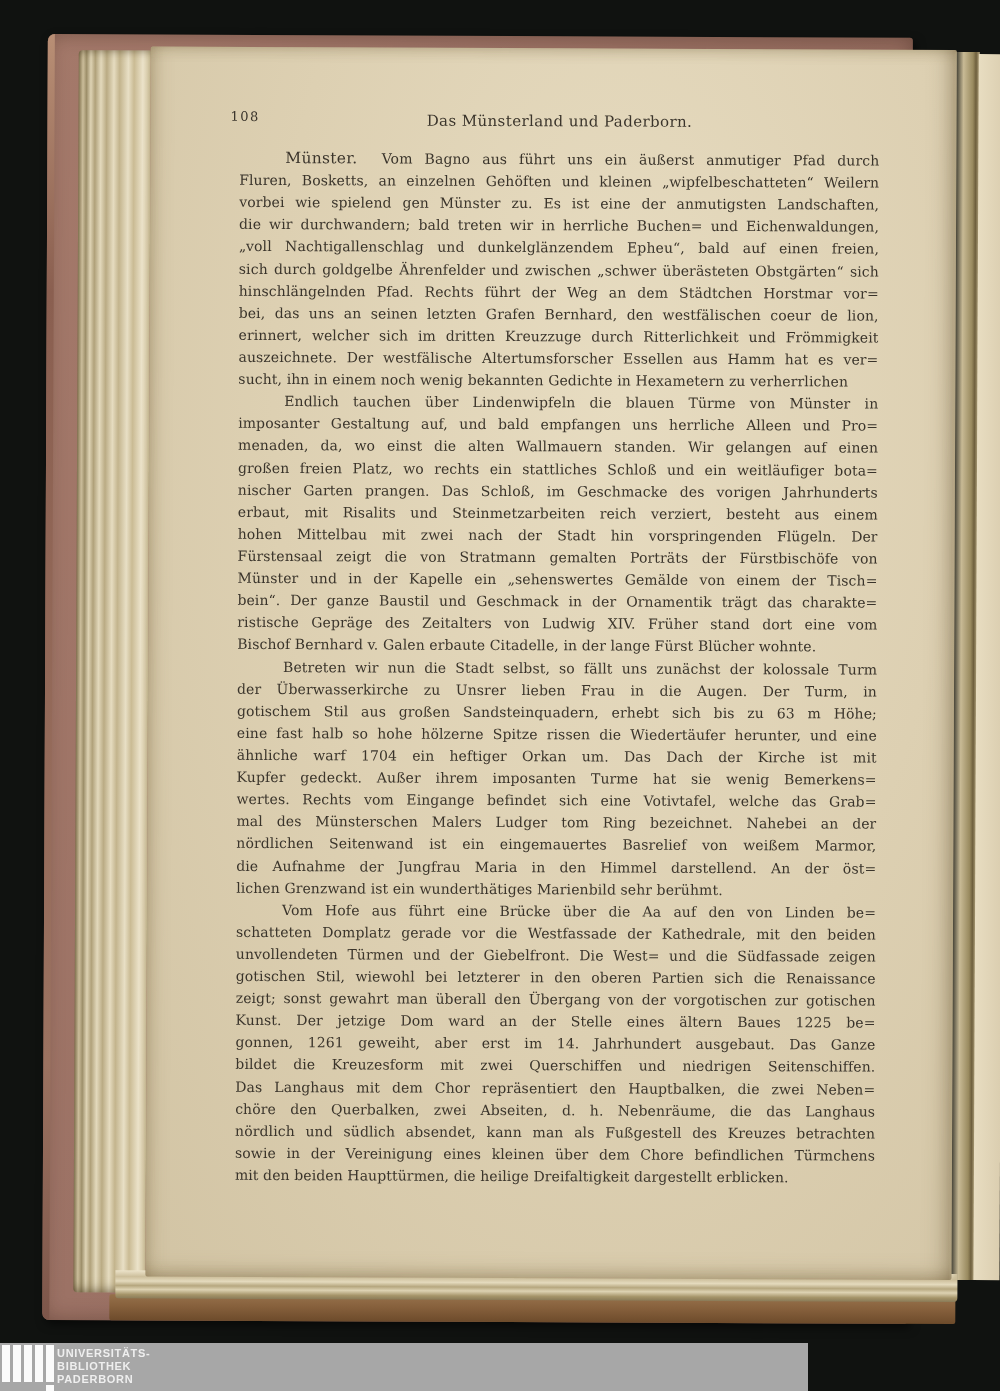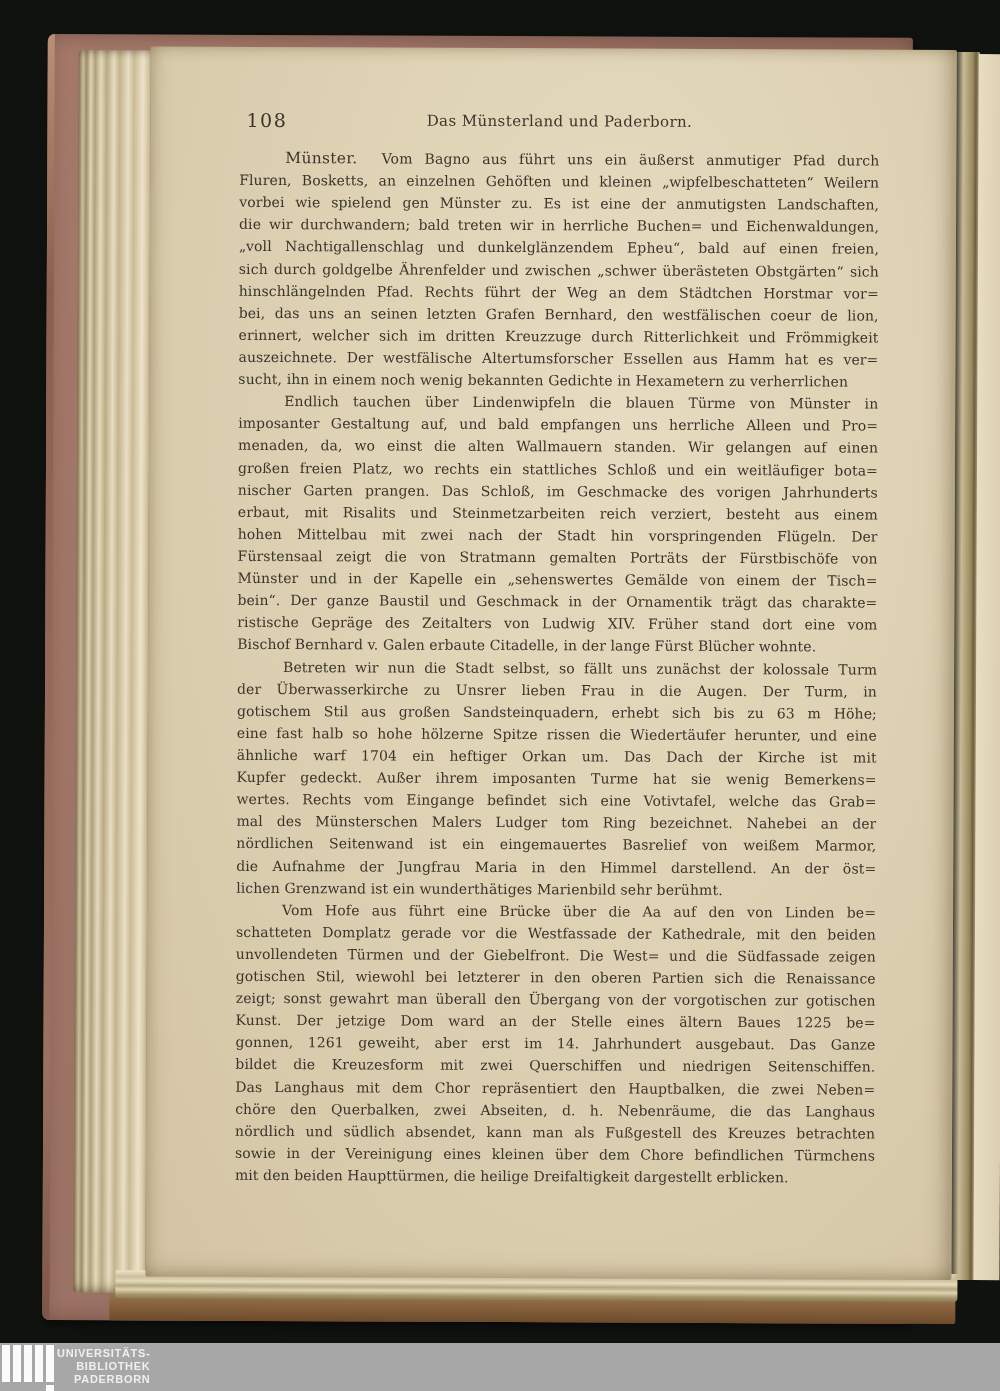--- a/index.html
+++ b/index.html
@@ -44,28 +44,28 @@
     box-shadow: inset -16px 0 24px -14px rgba(95,78,45,.6),
                 inset 12px 0 20px -12px rgba(120,100,60,.5),
                 inset 0 -14px 22px -14px rgba(120,100,60,.55),
                 inset 0 10px 16px -12px rgba(120,100,60,.4);
     color:#3a342b;
   }
   .gutter { position:absolute; left:951px; top:50px; width:26px; height:1228px;
     background: linear-gradient(90deg, rgba(160,140,95,0) 0%, #c8ba95 38%, #998a5f 74%, #6e5f3d 86%, #b7a983 100%); }
   .next-page { position:absolute; left:976px; top:52px; width:26px; height:1226px;
     background: linear-gradient(90deg, #e8ddc1 0%, #dbceb0 100%); }
-  .pagenum { position:absolute; left:96px; top:62px; font-size:19px; letter-spacing:1.5px; }
+  .pagenum { position:absolute; left:80px; top:62px; font-size:13px; letter-spacing:1.5px; }
   .running-header { position:absolute; left:89px; top:64px; width:640px; text-align:center; font-size:15px; letter-spacing:.4px; }
   .body { position:absolute; left:89px; top:100px; width:640px; font-size:14px; }
   .line { height:22.12px; line-height:22.12px; text-align:justify; text-align-last:justify; overflow:hidden; letter-spacing:.1px; }
   .line.last { text-align-last:left; }
   .line.first { text-indent:46px; }
   .lead { font-weight:normal; font-size:15.5px; letter-spacing:.3px; }
-  .band { position:absolute; left:0; top:1343px; width:1000px; height:48px; background:#a7a7a7;text-align:right; }
+  .band { position:absolute; left:0; top:1343px; width:808px; height:48px; background:#a7a7a7; }
   .logo { position:absolute; left:2px; top:2px; width:54px; height:46px; }
   .bar { position:absolute; top:0; width:8px; height:37px; background:#fbfbfb; }
   .bar-dot { position:absolute; width:8px; height:7px; top:40px; background:#fbfbfb; }
   .libname { position:absolute; left:57px; top:4px; font-family:"Liberation Sans", sans-serif;
     font-weight:bold; font-size:11px; line-height:12.8px; letter-spacing:.7px; color:#efefef; }
 </style>
 </head>
 <body>
 
 <div class="photo">

